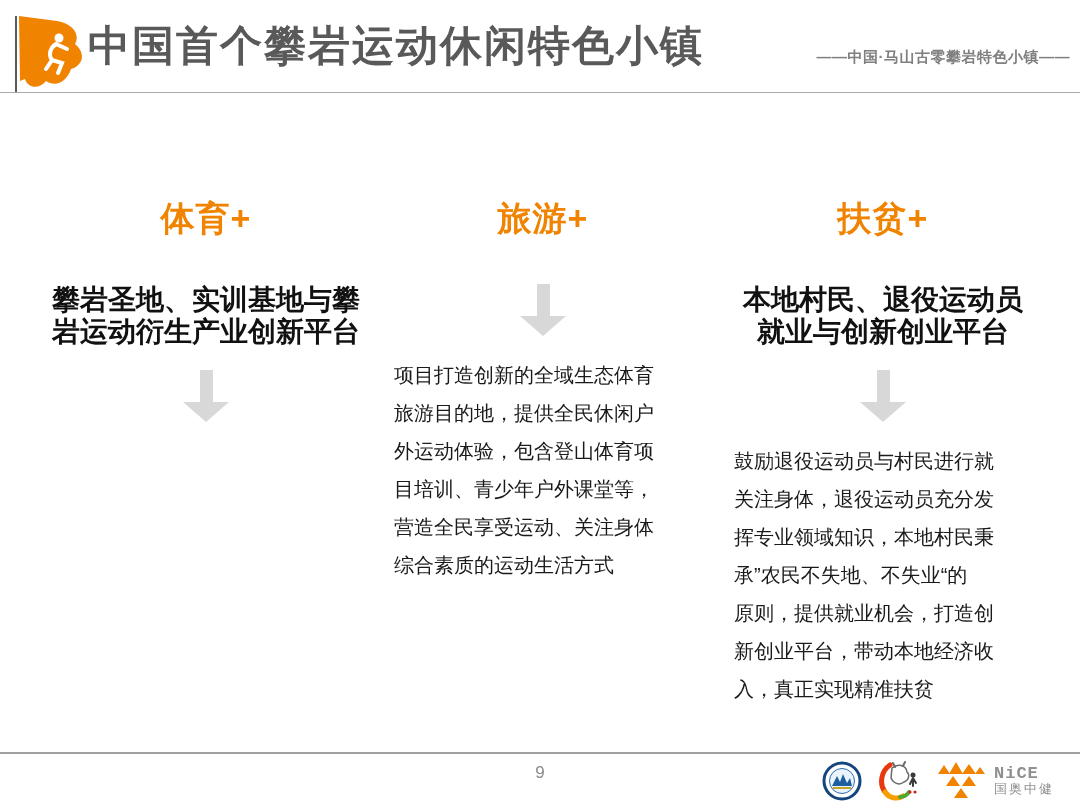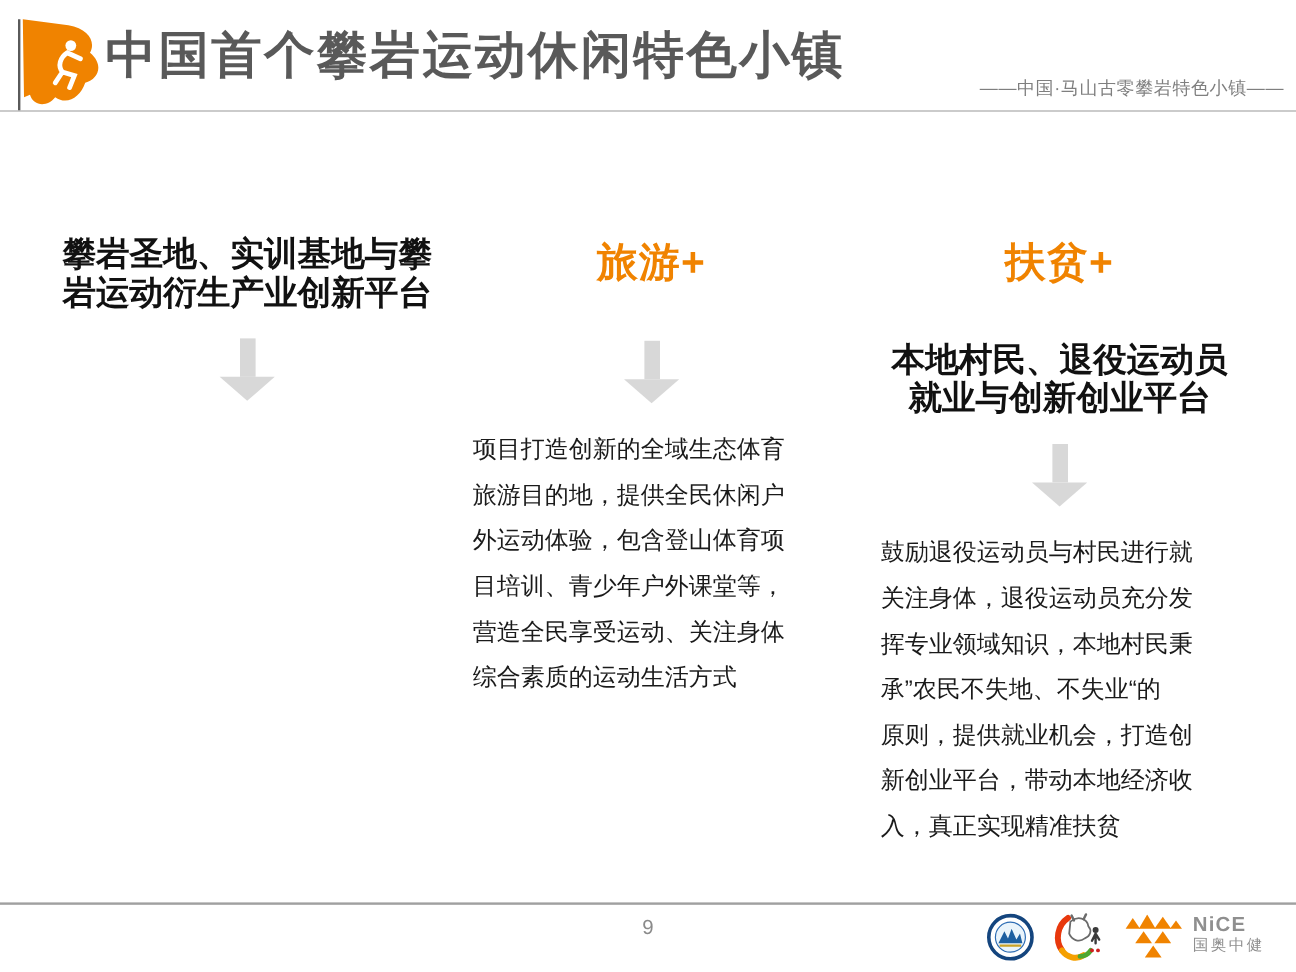--- a/index.html
+++ b/index.html
@@ -10,22 +10,22 @@
   }
   .slide{position:absolute;inset:0;background:#fff;}
 
   
   .hdr-icon{position:absolute;left:12px;top:13px;width:74px;height:84px;}
   .slide-title{
     position:absolute;left:88px;top:18px;margin:0;
     font-size:42px;font-weight:800;color:#595959;letter-spacing:2px;white-space:nowrap;
   }
   .hdr-tagline{
-    position:absolute;right:10px;top:64px;
-    font-size:15px;color:#7f7f7f;letter-spacing:0.5px;white-space:nowrap;
+    position:absolute;right:10px;top:48px;
+    font-size:15px;color:#7f7f7f;letter-spacing:0.5px;white-space:nowrap;font-weight:bold;
   }
   .header-rule{position:absolute;left:0;right:0;top:92px;height:1px;background:#aaaaaa;}
 
   
   .col{position:absolute;top:196px;text-align:center;}
   .col-1{left:38px;width:336px;}
   .col-2{left:378px;width:330px;}
   .col-3{left:718px;width:330px;}
   .col-heading{
     margin:0 0 42px 0;font-size:34px;font-weight:800;color:#f08300;letter-spacing:1px;
@@ -42,21 +42,21 @@
   .col-body{
     margin:0;padding:0 16px;font-size:20px;color:#1a1a1a;
     line-height:38px;text-align:left;white-space:pre-line;
   }
 
   
   .footer-rule{position:absolute;left:0;right:0;top:752px;height:2px;background:#a0a0a0;}
   .page-number{position:absolute;left:0;right:0;top:763px;text-align:center;
     font-size:17px;color:#8a8a8a;}
   .logos{position:absolute;right:26px;top:759px;height:44px;display:flex;align-items:center;gap:14px;}
-  .nice-logo{display:flex;align-items:flex-start;gap:6px;}
+  .nice-logo{display:flex;align-items:center;gap:6px;font-family:Liberation Mono, monospace;}
   .nice-text{display:flex;flex-direction:column;line-height:1.1;}
   .nice-name{font-size:17px;font-weight:800;color:#8f8f8f;letter-spacing:1px;}
   .nice-caption{font-size:13px;color:#8f8f8f;letter-spacing:2px;}
 </style>
 </head>
 <body>
 
 <div class="slide">
 
   <svg class="hdr-icon" viewBox="0 0 74 84" aria-hidden="true">
@@ -64,20 +64,21 @@
     <path d="M7 3 L45 8 C62 11 68 22 63 31 C75 41 70 53 59 56 C55 68 44 75 34 68 C28 76 16 76 13 66 L8 68 Z" fill="#F08300"></path>
     <circle cx="47" cy="25" r="4.5" fill="#ffffff"></circle>
     <path d="M44 31 C38 35 36 42 40 47 L34 56 M40 47 L50 50 L46 60 M44 31 L55 36" stroke="#ffffff" stroke-width="4" fill="none" stroke-linecap="round"></path>
   </svg>
 
   <h1 class="slide-title">中国首个攀岩运动休闲特色小镇</h1>
   <div class="hdr-tagline">——中国·马山古零攀岩特色小镇——</div>
   <div class="header-rule"></div>
 
   <section class="col col-1">
+    <h2 class="col-heading">体育+</h2>
     <p class="col-subtitle">攀岩圣地、实训基地与攀
 岩运动衍生产业创新平台</p>
     <div class="arrow">
       <div class="arrow-stem"></div>
         <div class="arrow-head"></div>
     </div>
   </section>
 
   <section class="col col-2">
     <h2 class="col-heading">旅游+</h2>

